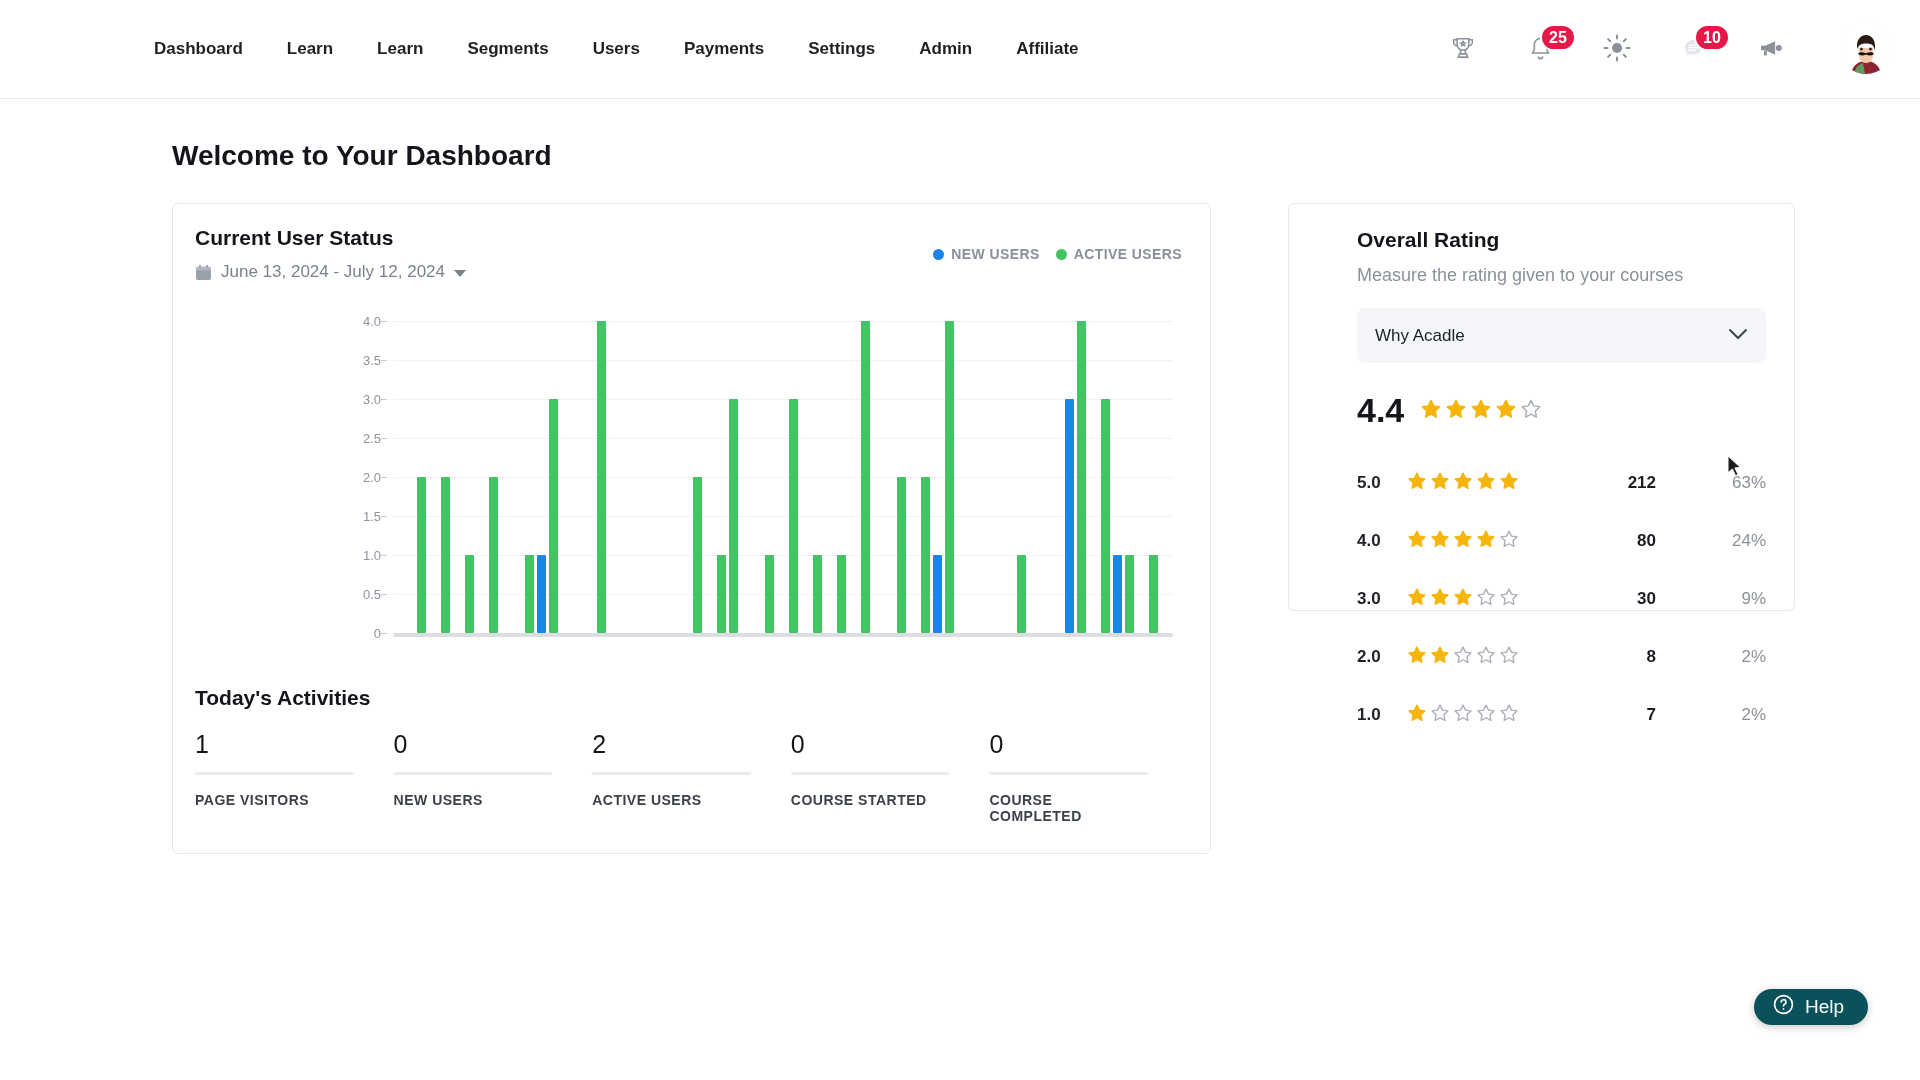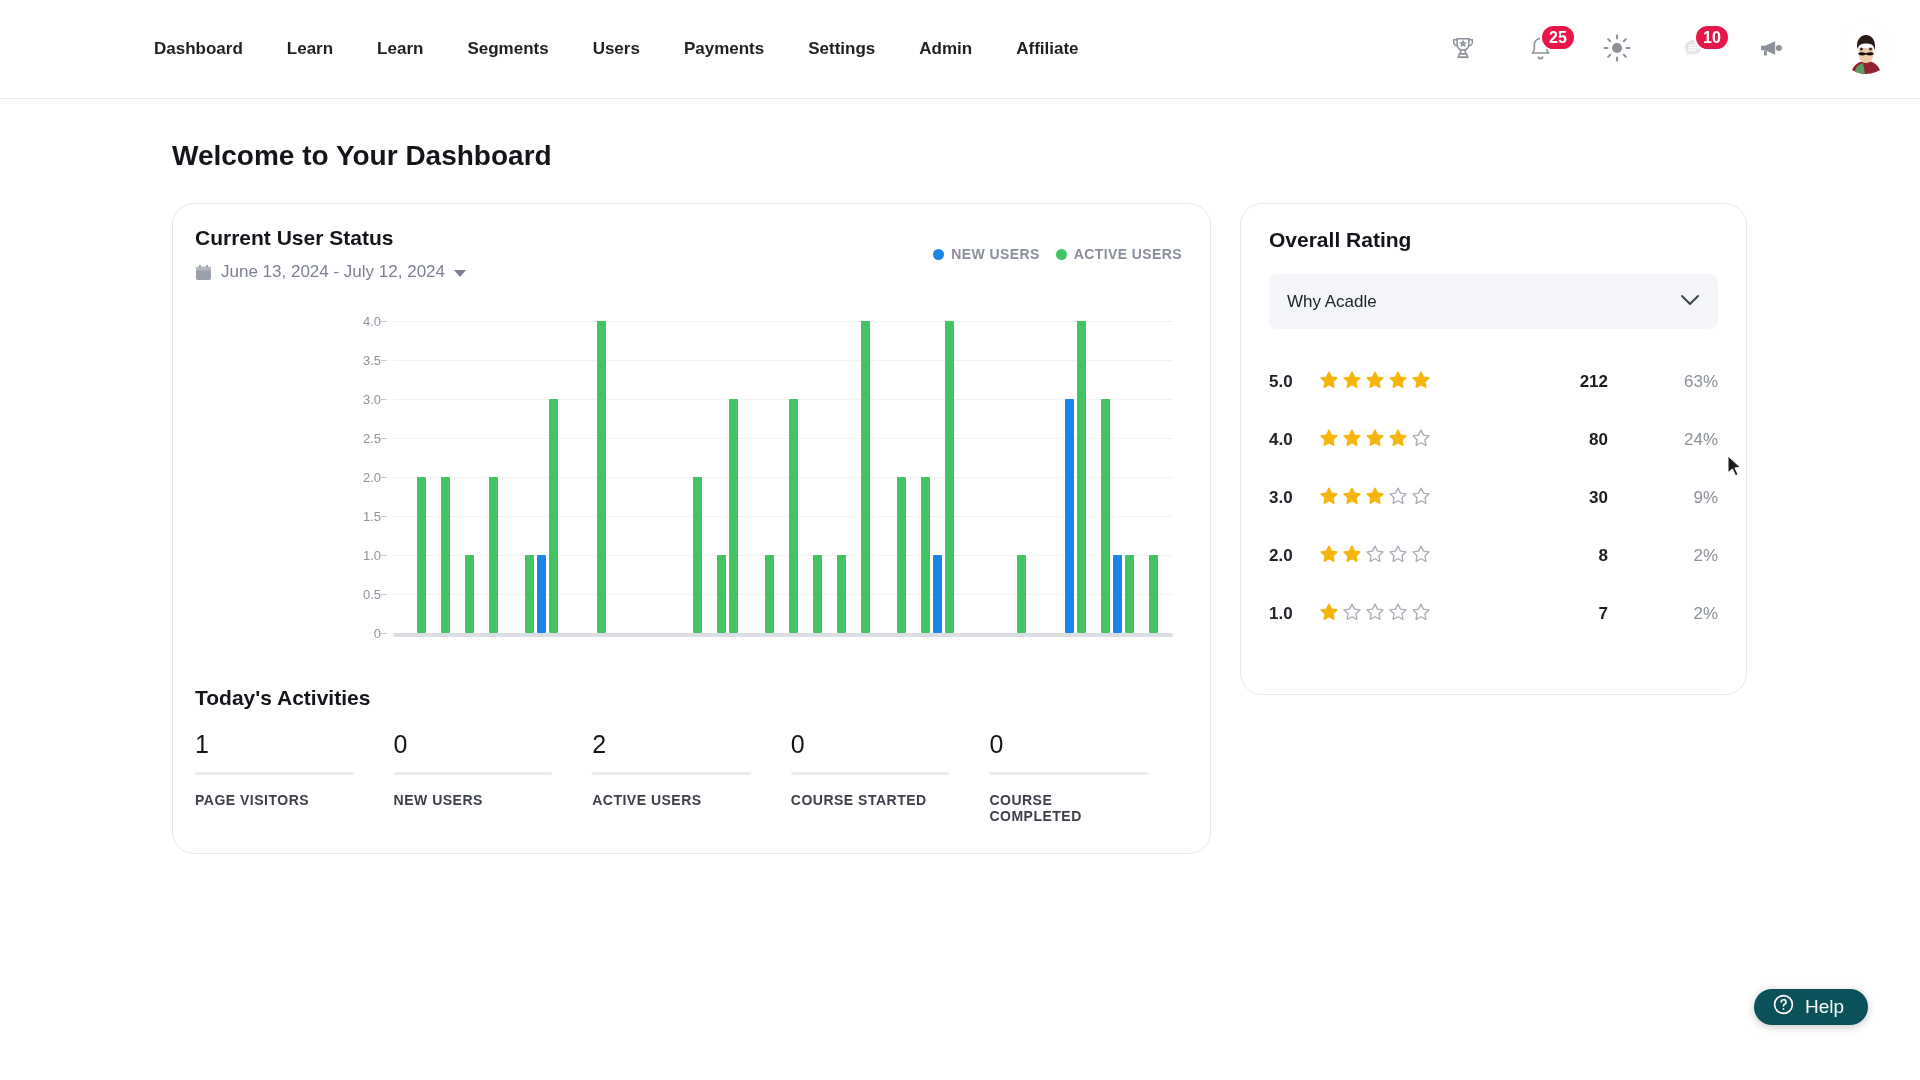--- a/index.html
+++ b/index.html
@@ -63,24 +63,25 @@
   
   .page-title {
     position: absolute; left: 172px; top: 140px;
     font-size: 28px; font-weight: 700; color: #14151a;
   }
 
   .card {
     position: absolute;
     background: #ffffff;
     border: 1px solid #e6e8ec;
-    border-radius: 22px;
+    border-radius: 6px;
+    padding-left: 40px;
   }
   .card-left { left: 172px; top: 203px; width: 1039px; height: 651px; }
-  .card-right { left: 1240px; top: 203px; width: 507px; height: 492px; }
+  .card-right { left: 1288px; top: 203px; width: 507px; height: 408px; }
 
   .card-title { font-size: 21px; font-weight: 700; color: #14151a; }
 
   .daterange {
     display: flex; align-items: center; gap: 9px;
     margin-top: 12px; color: #7b8190; font-size: 17px; cursor: pointer;
   }
   .cal-ico { width: 17px; height: 17px; position: relative; display:inline-block; }
 
   .legend { position: absolute; right: 28px; top: 42px; display: flex; align-items: center; gap: 16px; }
@@ -341,30 +342,51 @@
         <div class="act-rule"></div>
         <div class="act-lbl">COURSE COMPLETED</div>
       </div>
     </div>
   </div>
 </div>
 
 <div class="card card-right">
   <div class="rc-pad">
     <div class="card-title">Overall Rating</div>
+    <div class="rc-sub">Measure the rating given to your courses</div>
 
     <div class="select">
       <span class="select-val">Why Acadle</span>
       <span>
         <svg width="20" height="13" viewBox="0 0 20 13" fill="none" stroke="#3b4049" stroke-width="1.9" stroke-linecap="round" stroke-linejoin="round">
             <path d="M2 2l8 8 8-8"></path>
           </svg>
       </span>
     </div>
 
+    <div class="overall">
+      <span class="overall-num">4.4</span>
+      <span class="stars" id="avg-stars">
+          <span><svg width="22" height="22" viewBox="0 0 24 24" fill="#f5b50a" stroke="#f5b50a" stroke-width="1.6" stroke-linejoin="round">
+              <path d="M12 2.6l2.95 5.98 6.6.96-4.78 4.66 1.13 6.57L12 17.66l-5.9 3.11 1.13-6.57L2.45 9.54l6.6-.96z"></path>
+            </svg></span>
+          <span><svg width="22" height="22" viewBox="0 0 24 24" fill="#f5b50a" stroke="#f5b50a" stroke-width="1.6" stroke-linejoin="round">
+              <path d="M12 2.6l2.95 5.98 6.6.96-4.78 4.66 1.13 6.57L12 17.66l-5.9 3.11 1.13-6.57L2.45 9.54l6.6-.96z"></path>
+            </svg></span>
+          <span><svg width="22" height="22" viewBox="0 0 24 24" fill="#f5b50a" stroke="#f5b50a" stroke-width="1.6" stroke-linejoin="round">
+              <path d="M12 2.6l2.95 5.98 6.6.96-4.78 4.66 1.13 6.57L12 17.66l-5.9 3.11 1.13-6.57L2.45 9.54l6.6-.96z"></path>
+            </svg></span>
+          <span><svg width="22" height="22" viewBox="0 0 24 24" fill="#f5b50a" stroke="#f5b50a" stroke-width="1.6" stroke-linejoin="round">
+              <path d="M12 2.6l2.95 5.98 6.6.96-4.78 4.66 1.13 6.57L12 17.66l-5.9 3.11 1.13-6.57L2.45 9.54l6.6-.96z"></path>
+            </svg></span>
+          <span><svg width="22" height="22" viewBox="0 0 24 24" fill="none" stroke="#a8adb6" stroke-width="1.6" stroke-linejoin="round">
+              <path d="M12 2.6l2.95 5.98 6.6.96-4.78 4.66 1.13 6.57L12 17.66l-5.9 3.11 1.13-6.57L2.45 9.54l6.6-.96z"></path>
+            </svg></span>
+        </span>
+    </div>
 
     <div class="rating-rows" id="rating-rows">
         <div class="rrow">
           <div class="rscore">5.0</div>
           <div class="rstars">
             <span><svg width="20" height="20" viewBox="0 0 24 24" fill="#f5b50a" stroke="#f5b50a" stroke-width="1.6" stroke-linejoin="round">
                 <path d="M12 2.6l2.95 5.98 6.6.96-4.78 4.66 1.13 6.57L12 17.66l-5.9 3.11 1.13-6.57L2.45 9.54l6.6-.96z"></path>
               </svg></span>
             <span><svg width="20" height="20" viewBox="0 0 24 24" fill="#f5b50a" stroke="#f5b50a" stroke-width="1.6" stroke-linejoin="round">
                 <path d="M12 2.6l2.95 5.98 6.6.96-4.78 4.66 1.13 6.57L12 17.66l-5.9 3.11 1.13-6.57L2.45 9.54l6.6-.96z"></path>

